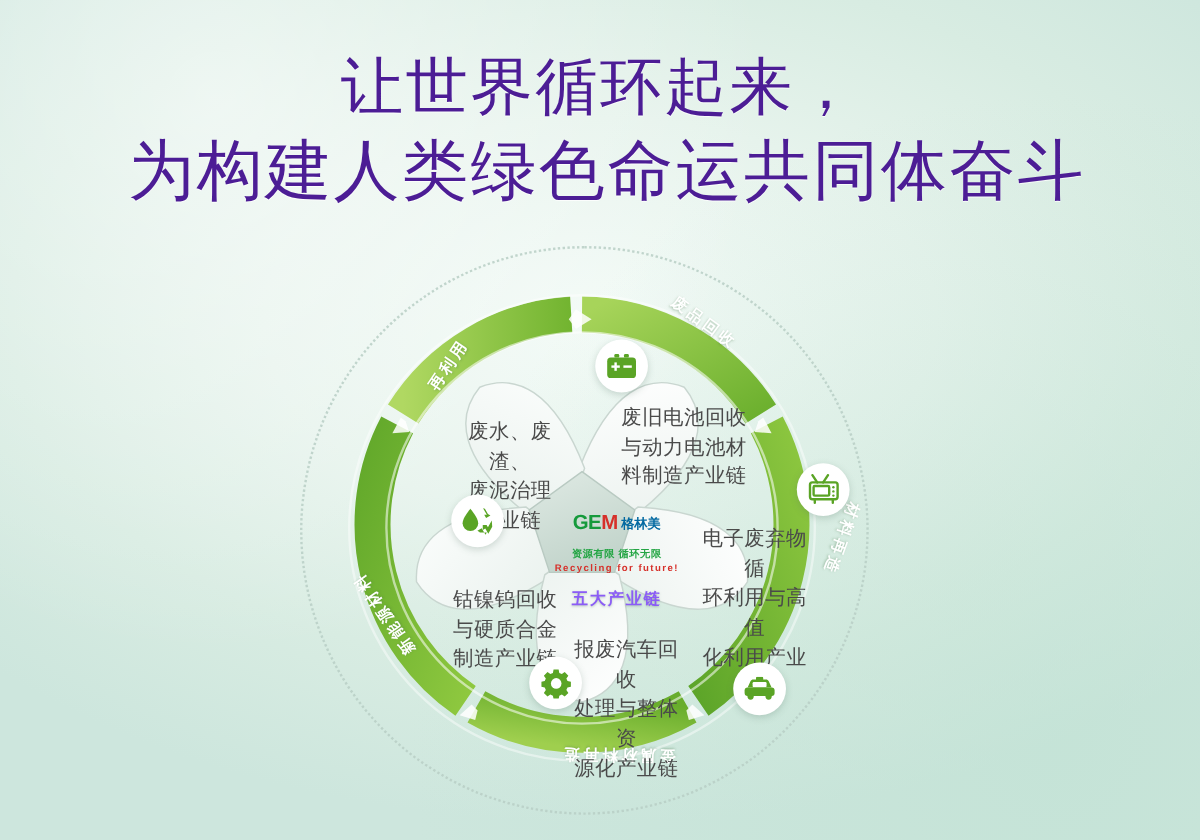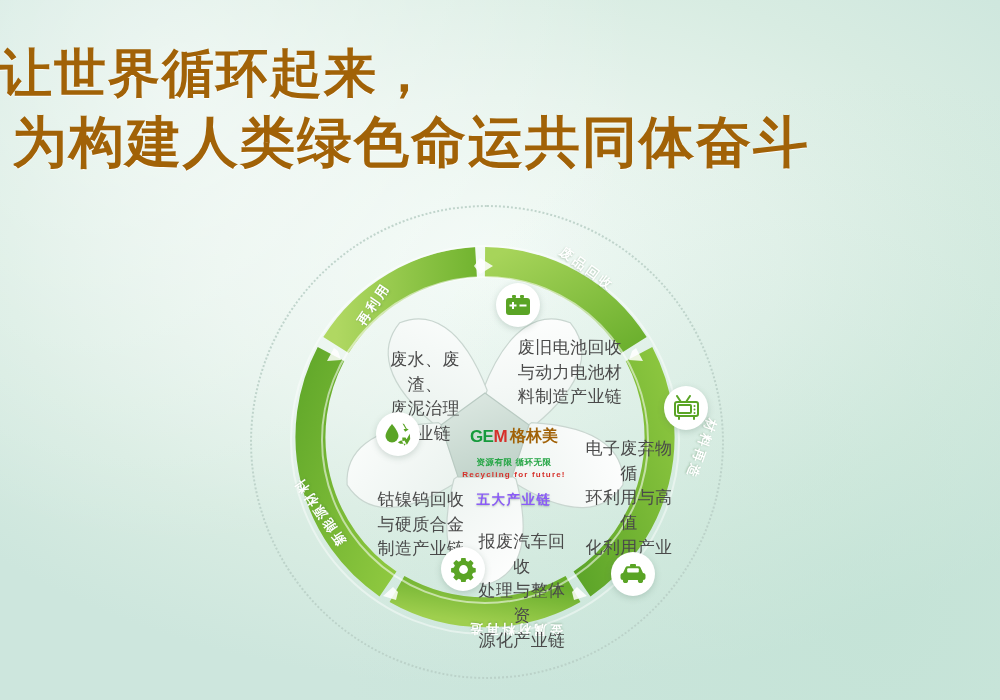--- a/index.html
+++ b/index.html
@@ -11,22 +11,22 @@
       radial-gradient(ellipse 70% 60% at 50% 38%, #f2faf6 0%, #e6f3ec 40%, #d8ece2 70%, #cde6dd 100%),
       linear-gradient(160deg,#e9f5ef 0%,#dcefe6 45%,#cfe7dc 100%);
     position:relative;
   }
   .bg-wash{position:absolute;inset:0;
     background:radial-gradient(circle at 18% 12%, rgba(255,255,255,.55), rgba(255,255,255,0) 45%),
                radial-gradient(circle at 88% 88%, rgba(190,225,210,.55), rgba(255,255,255,0) 50%);
     pointer-events:none;}
 
   
-  .title{position:absolute;left:0;right:0;top:40px;text-align:left;
-    color:#a16207;font-weight:700;line-height:1.28;letter-spacing:2px;
+  .title{position:absolute;left:0;right:0;top:40px;text-align:center;
+    color:#4c1d95;font-weight:400;line-height:1.28;letter-spacing:2px;
     text-shadow:0 1px 0 rgba(255,255,255,.75);}
   .title .l1{font-size:52px;display:block;}
   .title .l2{font-size:55px;display:block;padding-left:12px;}
 
   
   .stage{position:absolute;left:245px;top:200px;width:510px;height:480px;}
 
   .dotted-ring{position:absolute;left:5px;top:5px;width:470px;height:470px;
     border:2px dotted #b9cfc6;border-radius:50%;opacity:.85;}
 
@@ -52,21 +52,21 @@
   .t-ewaste{left:337px;top:237px;width:94px;}
   .t-cobalt{left:126px;top:288px;width:100px;}
   .t-car{left:225px;top:330px;width:104px;}
 
   
   .center{position:absolute;left:214px;top:218px;width:110px;height:96px;text-align:center;}
   .logo-row{display:flex;align-items:center;justify-content:center;gap:3px;margin-top:8px;}
   .gem-mark{font-size:17px;font-weight:700;color:#169a3c;letter-spacing:-.5px;
     font-family:"Liberation Sans",sans-serif;position:relative;}
   .gem-mark .redtri{color:#d6302a;}
-  .gem-cn{font-size:16px;font-weight:800;color:#a16207;letter-spacing:0px;}
+  .gem-cn{font-size:11px;font-weight:800;color:#0369a1;letter-spacing:0px;}
   .slogan-cn{font-size:8.5px;color:#24a544;font-weight:700;letter-spacing:.5px;margin-top:10px;}
   .slogan-en{font-size:8px;color:#d6302a;font-weight:700;letter-spacing:1.2px;margin-top:1px;}
   .five-chain{margin-top:12px;font-size:13.5px;font-weight:700;color:#8b5cf6;
     letter-spacing:1.5px;text-shadow:0 1px 2px rgba(90,120,100,.4);}
 
   
   .ibub{position:absolute;width:44px;height:44px;border-radius:50%;background:#ffffff;
     box-shadow:0 2px 6px rgba(80,110,95,.25);display:flex;align-items:center;justify-content:center;}
   .ibub svg{display:block;}
   .ib-battery{left:251px;top:83px;}

